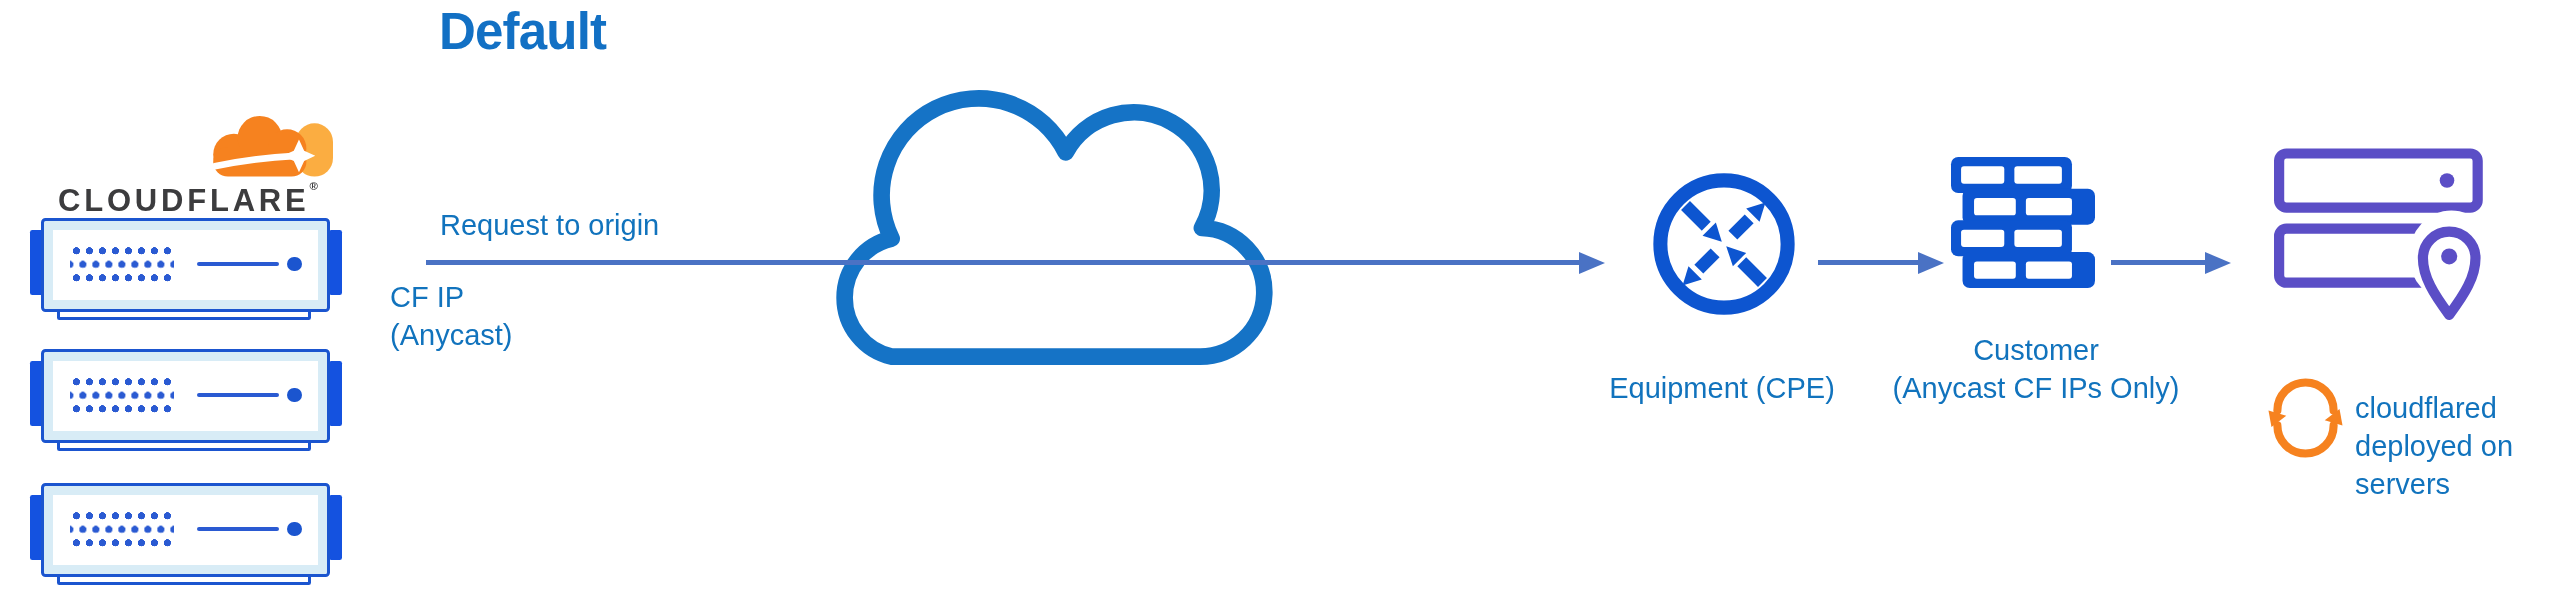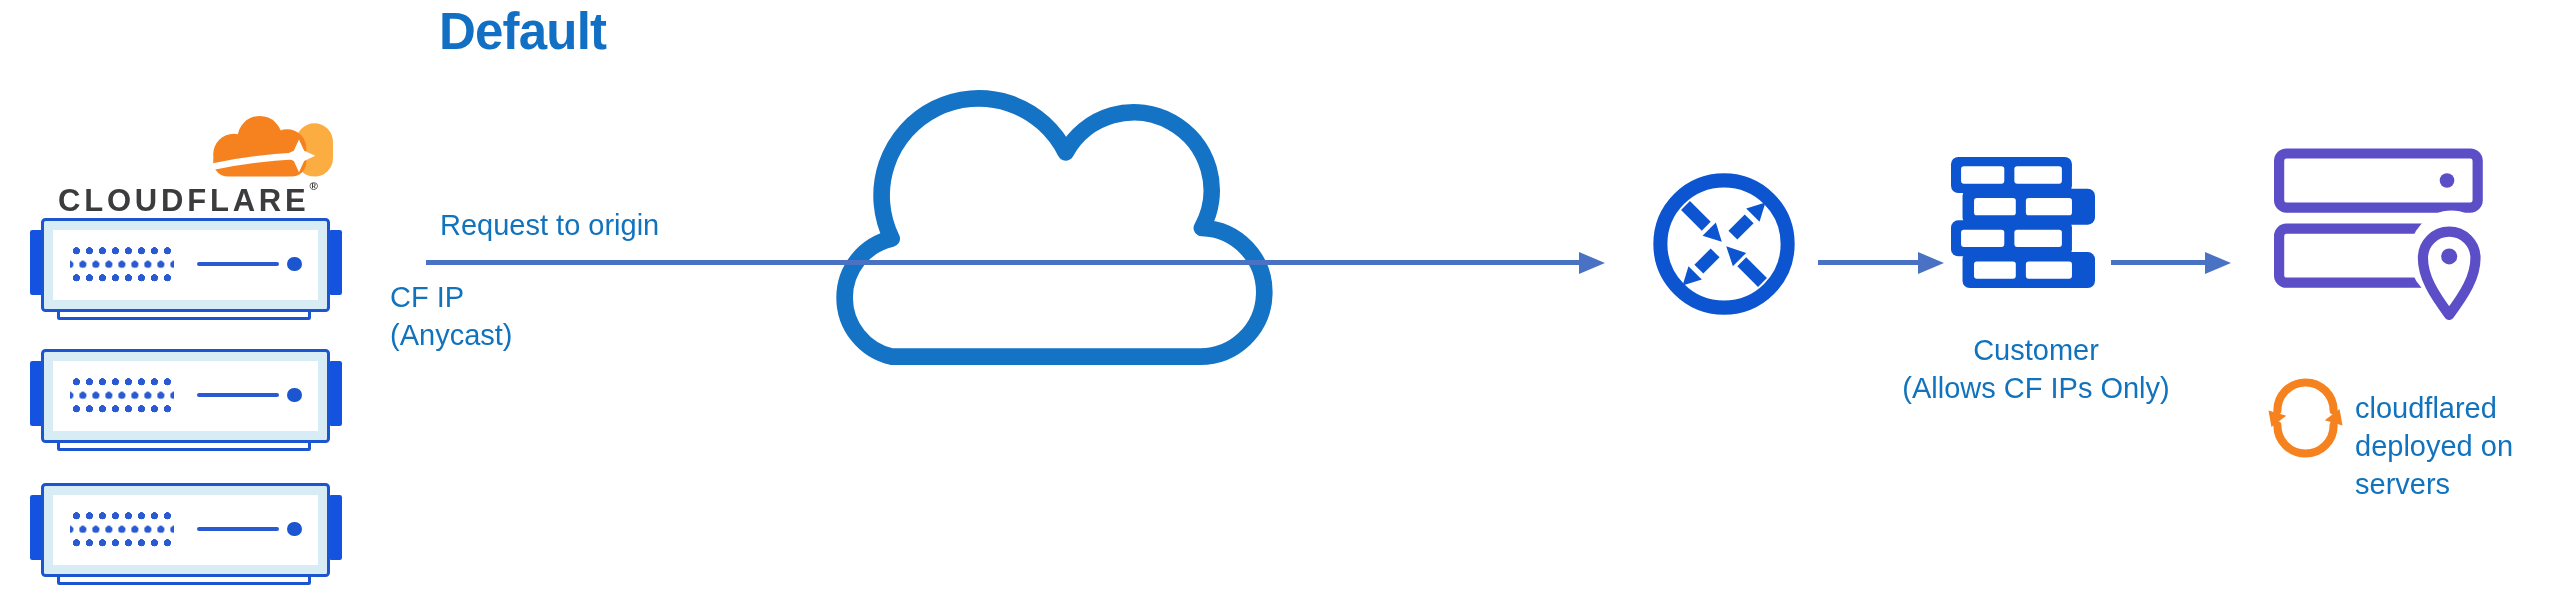--- a/index.html
+++ b/index.html
@@ -121,21 +121,21 @@
       <line x1="88" y1="112" x2="66" y2="134"></line>
       <line x1="152" y1="152" x2="124" y2="124"></line>
     </g>
     <g class="ib-f">
       <polygon points="97,97 89,71 71,89"></polygon>
       <polygon points="156,44 148,70 130,52"></polygon>
       <polygon points="44,156 52,130 70,148"></polygon>
       <polygon points="103,103 112,130 130,112"></polygon>
     </g>
   </svg>
-  <div class="lbl center" style="left:1548px;top:331px;width:348px"><br></div>
+  <div class="lbl center" style="left:1548px;top:331px;width:348px"><br><span>Equipment (CPE)</span></div>
 
   <div class="aline" style="left:1818px;width:103px"></div>
   <div class="ahead" style="left:1918px"></div>
 
   <svg style="left:1951px;top:157px" width="144" height="144" viewBox="0 0 200 200">
     <g class="ib-f">
       <rect x="0" y="0" width="168" height="50" rx="10"></rect>
       <rect x="16" y="44" width="184" height="50" rx="10"></rect>
       <rect x="0" y="88" width="168" height="50" rx="10"></rect>
       <rect x="16" y="132" width="184" height="50" rx="10"></rect>
@@ -144,21 +144,21 @@
       <rect x="14" y="13" width="60" height="24" rx="4"></rect>
       <rect x="88" y="13" width="66" height="24" rx="4"></rect>
       <rect x="32" y="57" width="58" height="24" rx="4"></rect>
       <rect x="104" y="57" width="64" height="24" rx="4"></rect>
       <rect x="14" y="101" width="60" height="24" rx="4"></rect>
       <rect x="88" y="101" width="66" height="24" rx="4"></rect>
       <rect x="32" y="145" width="58" height="24" rx="4"></rect>
       <rect x="104" y="145" width="64" height="24" rx="4"></rect>
     </g>
   </svg>
-  <div class="lbl center" style="left:1862px;top:331px;width:348px"><span>Customer</span><br><span>(Allows CF IPs Only)</span></div>
+  <div class="lbl center" style="left:1862px;top:331px;width:348px"><span>Customer</span><br><span>(Anycast CF IPs Only)</span></div>
 
   <div class="aline" style="left:2111px;width:97px"></div>
   <div class="ahead" style="left:2205px"></div>
 
   <svg style="left:2274px;top:148px" width="219" height="176" viewBox="0 0 300 240">
     <rect class="pu-s" x="7" y="7" width="272" height="74" rx="10" stroke-width="14"></rect>
     <circle class="pu-f" cx="237" cy="44" r="10"></circle>
     <rect class="pu-s" x="7" y="110" width="272" height="74" rx="10" stroke-width="14"></rect>
     <ellipse cx="243" cy="147" rx="58" ry="62" fill="#fff"></ellipse>
     <path class="pu-s" stroke-width="14" stroke-linejoin="round" d="M 240 228 C 219 200 204 176 204 150 A 36 36 0 1 1 276 150 C 276 176 261 200 240 228 Z"></path>

